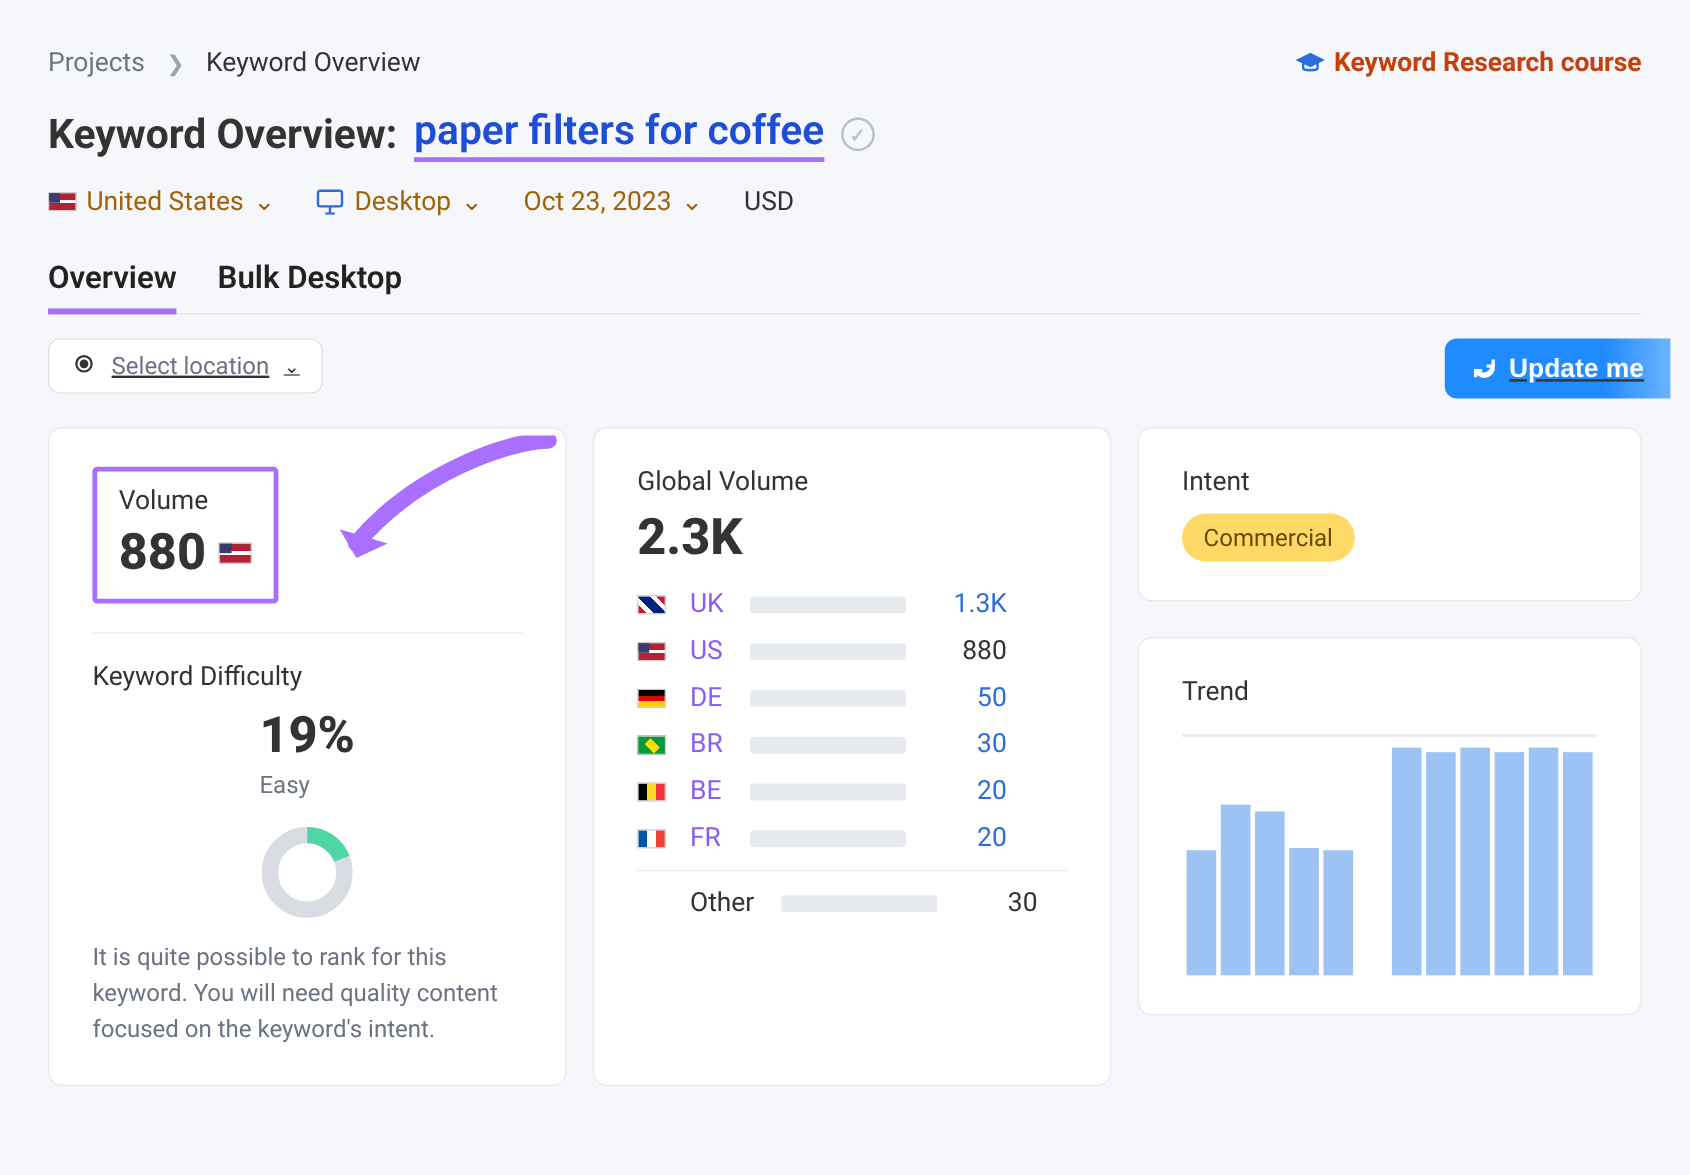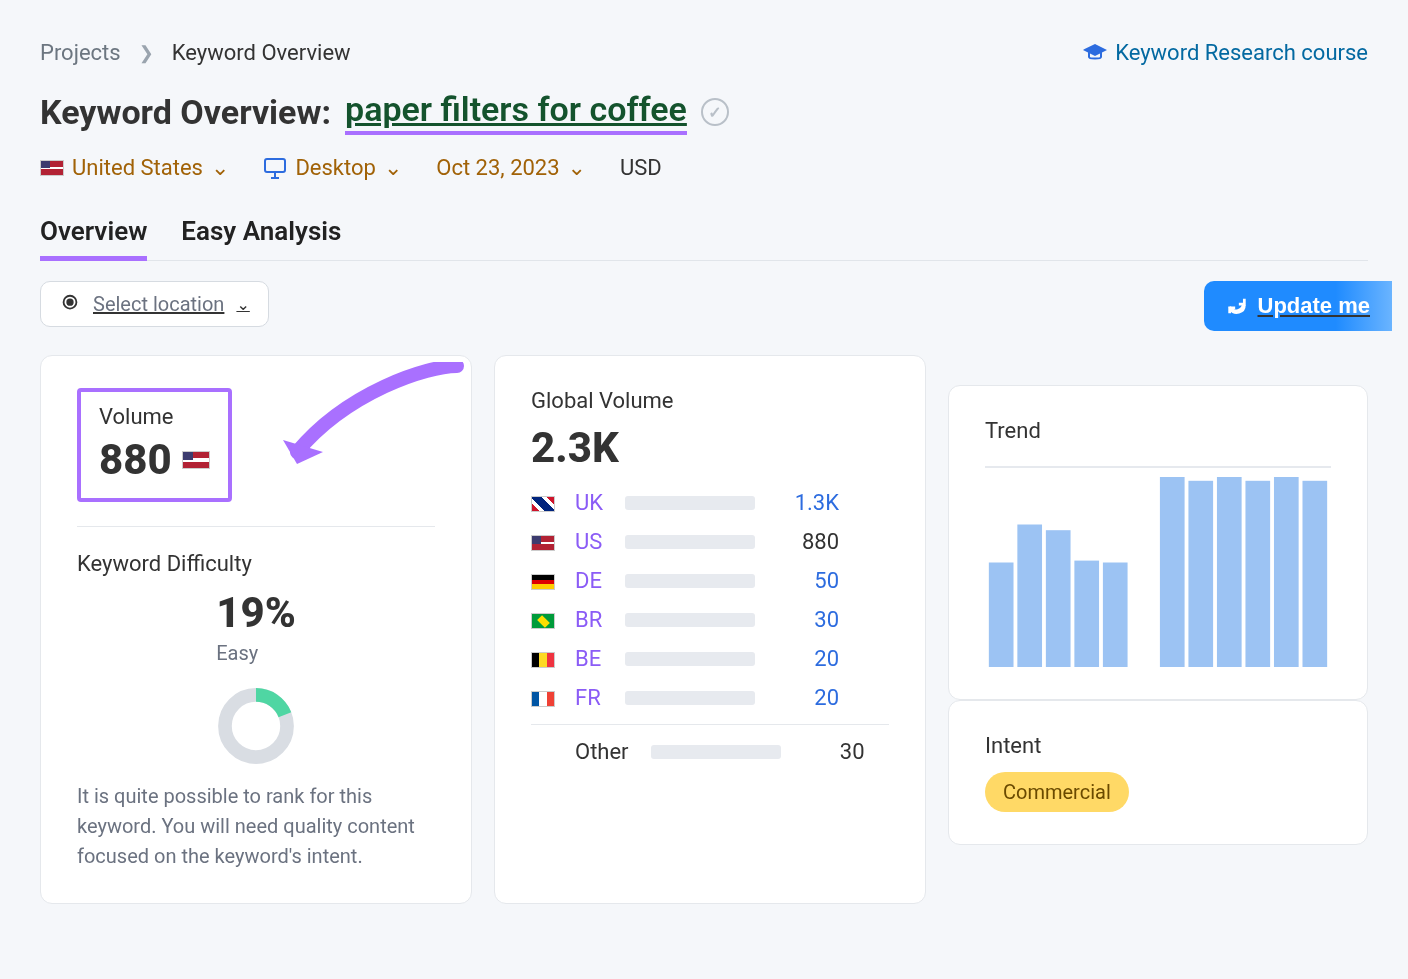--- a/index.html
+++ b/index.html
@@ -11,24 +11,24 @@
     height: 979px;
     overflow: hidden;
   }
   .page { padding: 40px; }
   
   .crumbs { display:flex; align-items:center; gap:18px; margin-bottom:24px; }
   .crumbs .crumb { color:#6c7680; font-size:22px; cursor:pointer; }
   .crumbs .crumb.current { color:#333; }
   .crumbs .chevron { color:#9aa4ae; font-size:18px; }
   .crumbs .spacer { flex:1; }
-  .course-link { color:#0369a1; font-size:22px; display:flex; align-items:center; gap:8px; cursor:pointer; }
+  .course-link { color:#c2410c; font-size:22px; display:flex; align-items:center; gap:8px; cursor:pointer;font-weight:bold; }
   
   .title-row { display:flex; align-items:center; gap:14px; font-size:34px; font-weight:700; margin-bottom:20px;}
-  .title-row .kw { color:#14532d; font-weight:600; border-bottom:4px solid #a970ff; padding-bottom:2px;text-decoration:underline; }
+  .title-row .kw { color:#1d4ed8; font-weight:600; border-bottom:4px solid #a970ff; padding-bottom:2px; }
   .title-row .checkmark {
     width:28px; height:28px; border-radius:50%; border:2px solid #b9c0c8;
     display:inline-flex; align-items:center; justify-content:center; color:#b9c0c8; font-size:16px;
   }
   
   .filters { display:flex; align-items:center; gap:34px; font-size:22px; margin-bottom:36px; }
   .filters .filt { color:#a16207; display:flex; align-items:center; gap:8px; cursor:pointer; }
   .filters .usd { color:#333; }
   .flag { width:24px; height:16px; display:inline-block; border:1px solid #ccc; vertical-align:middle; }
   .flag.us { background: linear-gradient(to bottom,#b22234 0%,#b22234 40%,#fff 40%,#fff 60%,#b22234 60%); position:relative; }
@@ -153,21 +153,21 @@
     </span>
     <span class="filt">
       <span>Oct 23, 2023</span>
       <span>⌄</span>
     </span>
     <span class="usd">USD</span>
   </div>
 
   <div class="tabs">
     <div class="tab active">Overview</div>
-    <div class="tab">Easy Analysis</div>
+    <div class="tab">Bulk Desktop</div>
   </div>
   <hr class="tabline">
 
   <div class="action-row">
     <div class="select-loc">
       <span class="pin">
         <svg width="22" height="22" viewBox="0 0 24 24" fill="none" stroke="#333" stroke-width="2">
           <circle cx="12" cy="10" r="7"></circle>
             <circle cx="12" cy="10" r="3" fill="#333"></circle>
         </svg>
@@ -268,40 +268,40 @@
       <hr class="gv">
       <div class="gv-row">
         <span class="flagcol"></span>
         <span class="cc other">Other</span>
         <span class="bar"><span class="fill" id="other-fill" style="width: 3%;"></span></span>
         <span class="val plain">30</span>
       </div>
     </div>
 
     <div class="col3">
+      <div class="card c3">
+        <div class="intent-label">Intent</div>
+        <span class="intent-pill">Commercial</span>
+      </div>
       <div class="card c3 c3-trend">
         <div class="trend-label">Trend</div>
         <div>
           <svg class="trend-chart" id="trend-svg" viewBox="0 0 360 210" preserveAspectRatio="none">
               <line x1="0" x2="360" y1="10" y2="10" stroke="#e6e9ee" stroke-width="2"></line>
               <rect x="4" y="105.49999999999999" width="25.666666666666668" height="104.50000000000001" fill="#9cc3f3"></rect>
               <rect x="33.66666666666667" y="67.5" width="25.666666666666668" height="142.5" fill="#9cc3f3"></rect>
               <rect x="63.333333333333336" y="73.20000000000002" width="25.666666666666668" height="136.79999999999998" fill="#9cc3f3"></rect>
               <rect x="93" y="103.6" width="25.666666666666668" height="106.4" fill="#9cc3f3"></rect>
               <rect x="122.66666666666667" y="105.49999999999999" width="25.666666666666668" height="104.50000000000001" fill="#9cc3f3"></rect>
               <rect x="152.33333333333334" y="210" width="25.666666666666668" height="0" fill="#9cc3f3"></rect>
               <rect x="182" y="20" width="25.666666666666668" height="190" fill="#9cc3f3"></rect>
               <rect x="211.66666666666669" y="23.80000000000001" width="25.666666666666668" height="186.2" fill="#9cc3f3"></rect>
               <rect x="241.33333333333334" y="20" width="25.666666666666668" height="190" fill="#9cc3f3"></rect>
               <rect x="271" y="23.80000000000001" width="25.666666666666668" height="186.2" fill="#9cc3f3"></rect>
               <rect x="300.6666666666667" y="20" width="25.666666666666668" height="190" fill="#9cc3f3"></rect>
               <rect x="330.33333333333337" y="23.80000000000001" width="25.666666666666668" height="186.2" fill="#9cc3f3"></rect>
             </svg>
         </div>
       </div>
-      <div class="card c3">
-        <div class="intent-label">Intent</div>
-        <span class="intent-pill">Commercial</span>
-      </div>
     </div>
   </div>
 
 </div>
 
 </body></html>

